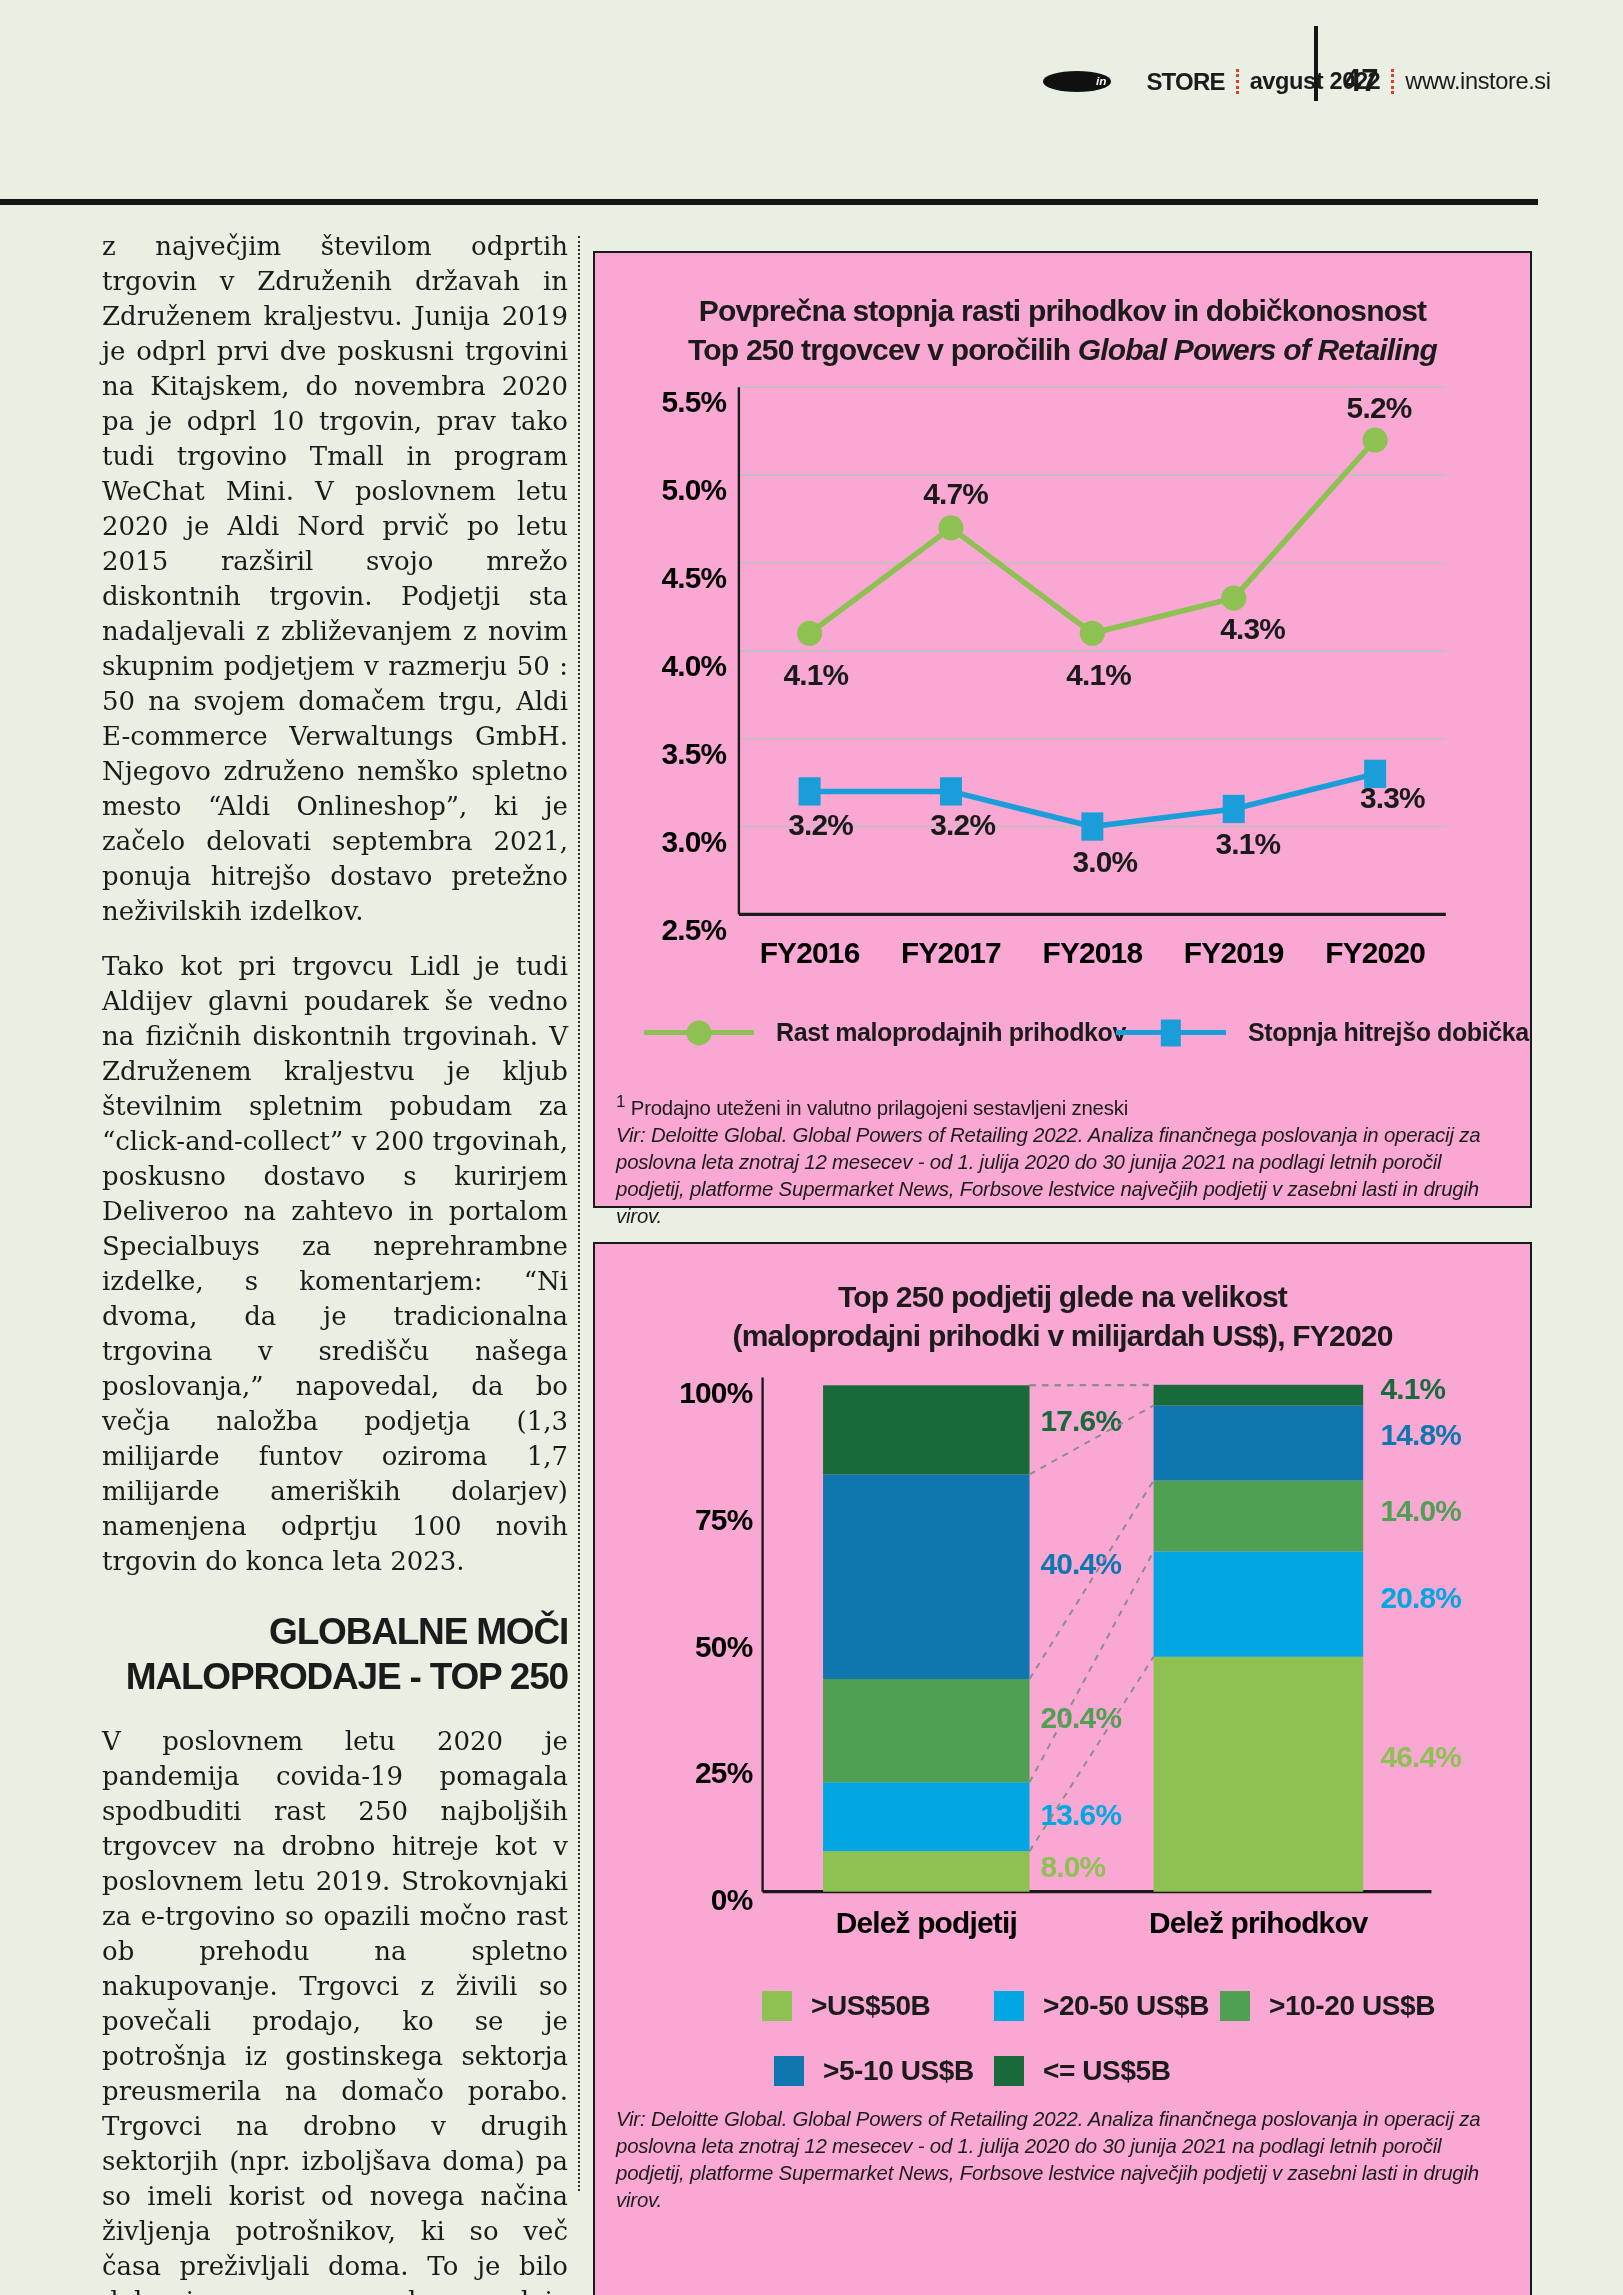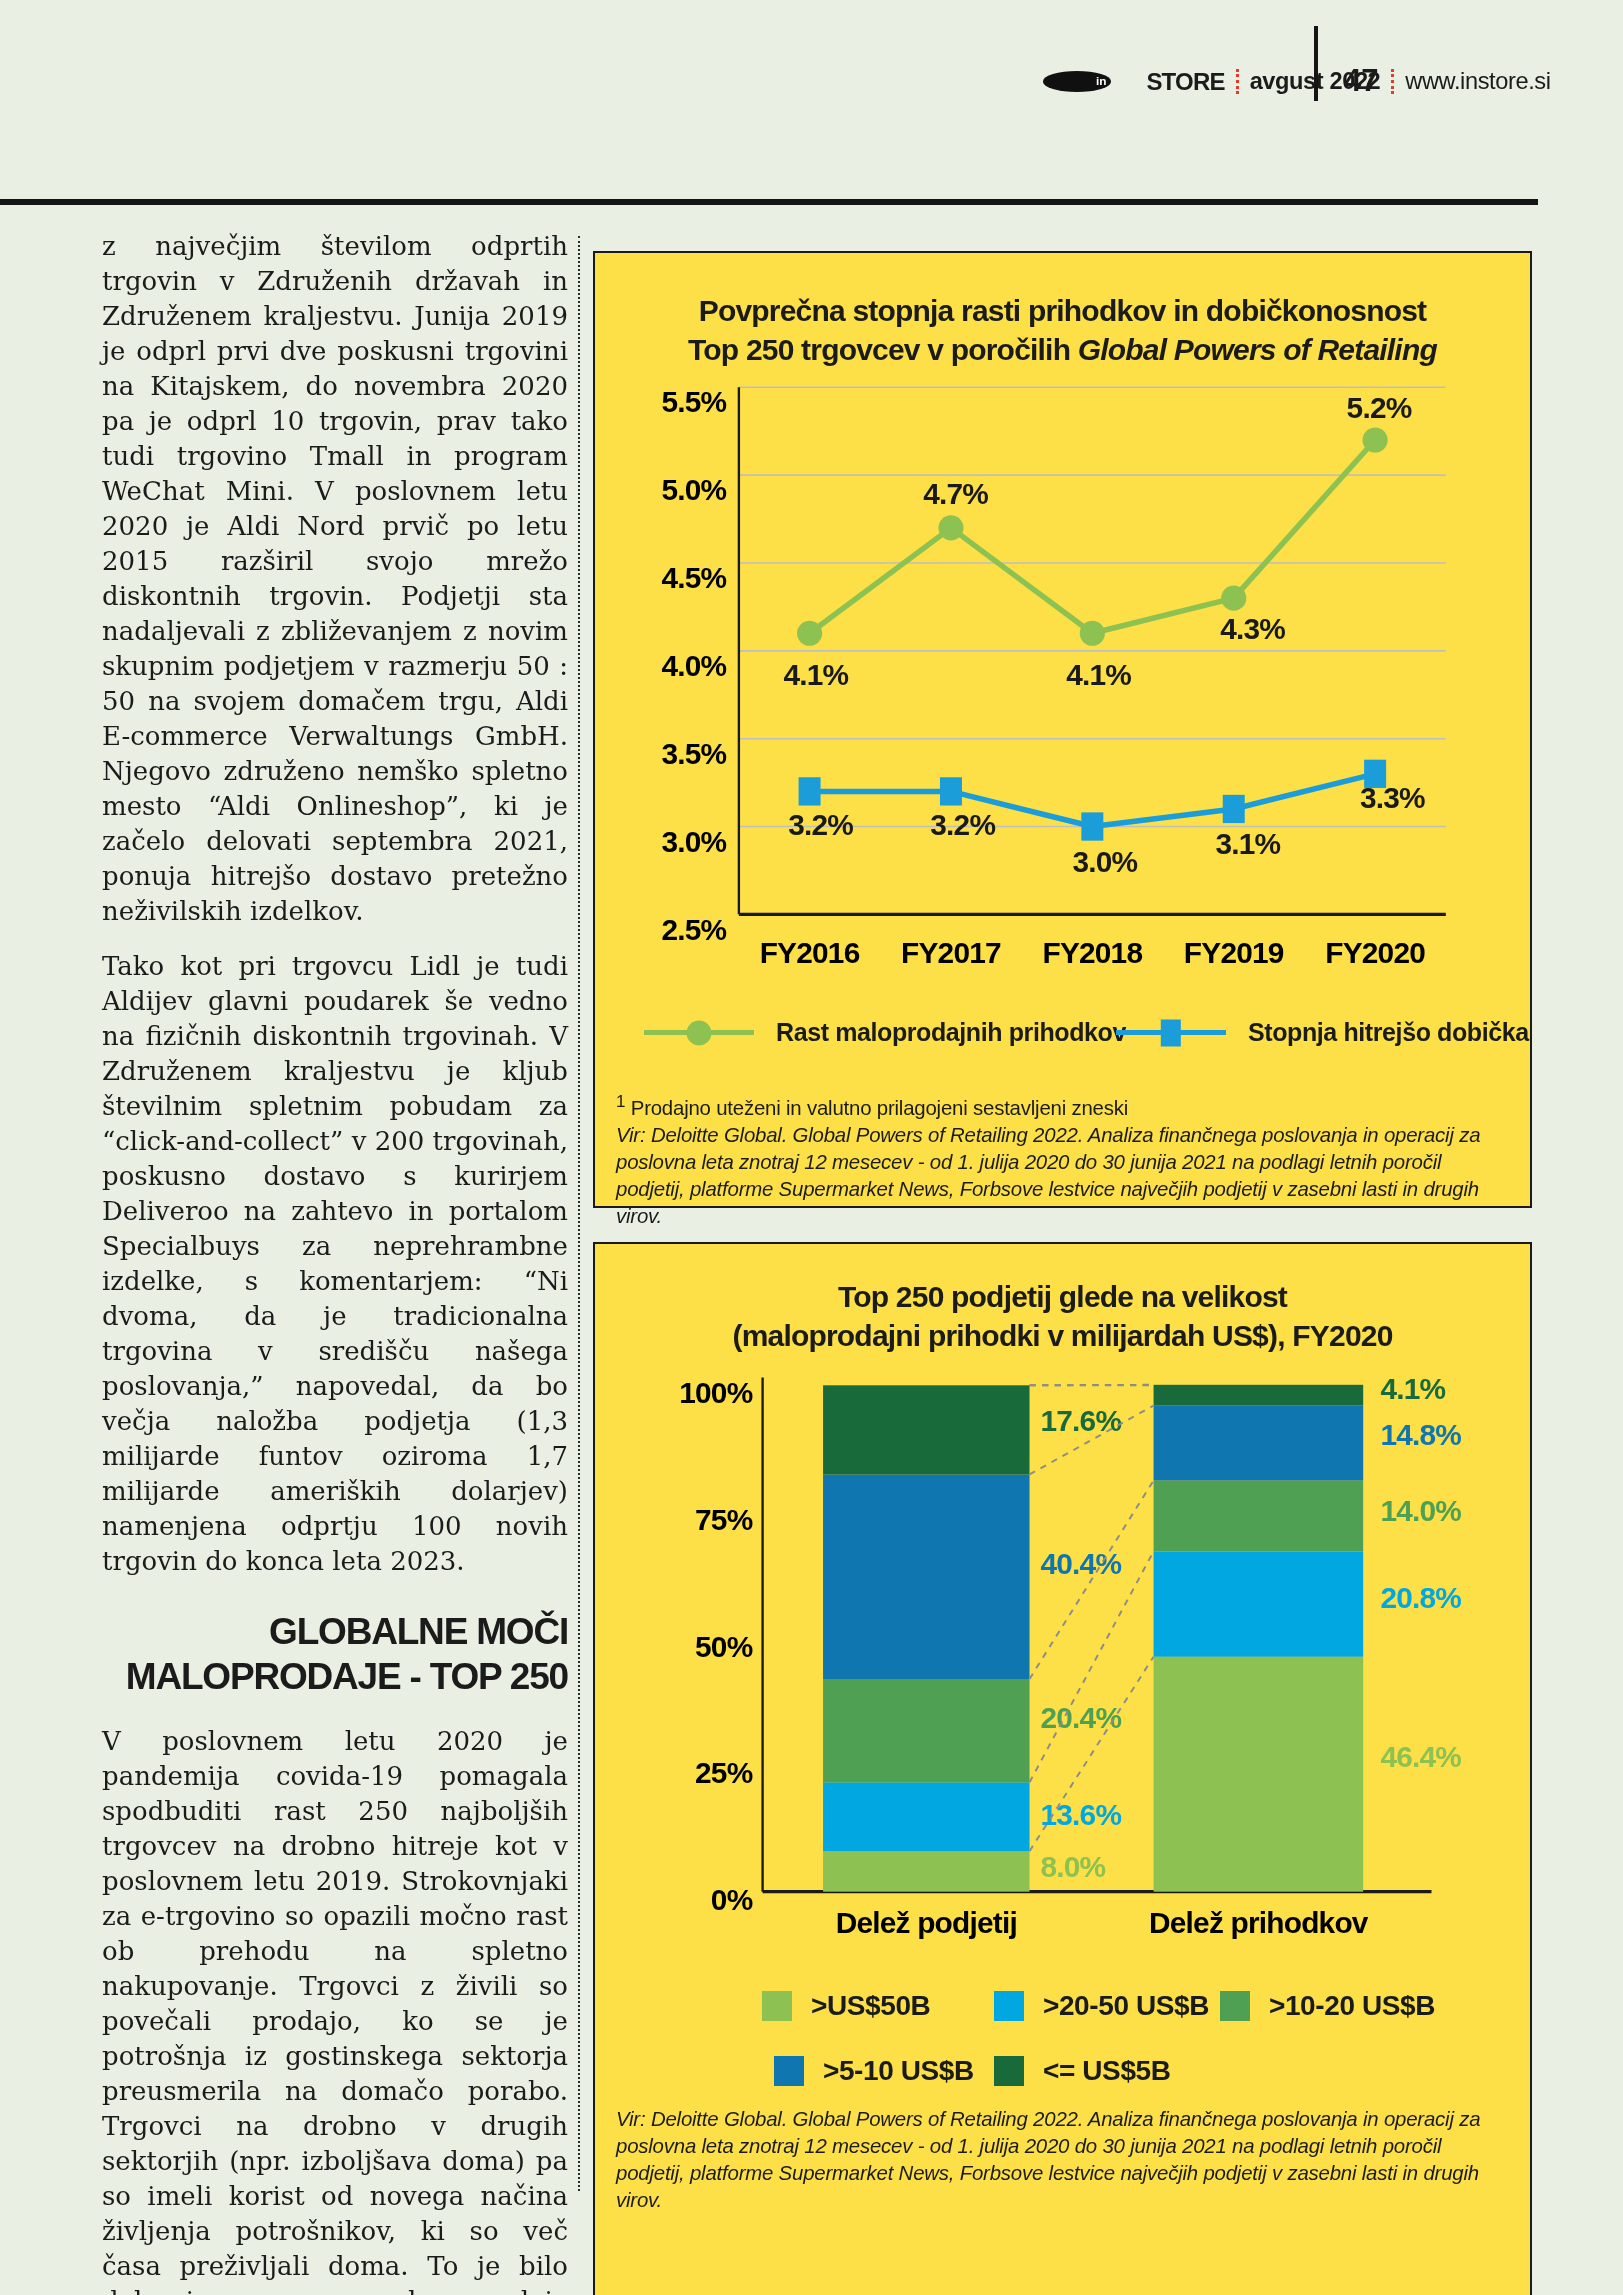--- a/index.html
+++ b/index.html
@@ -2,37 +2,37 @@
 <html style="font-size:12.6px"><head>
 <meta charset="utf-8">
 <style>
   html,body{margin:0;padding:0;}
   .page{position:relative;width:1623px;height:2295px;background:#E9EFE3;color:#1B1B1B;
         font-family:"Liberation Sans",sans-serif;overflow:hidden;}
   
   .hdr{position:absolute;left:1043px;top:66px;height:31px;display:flex;align-items:center;gap:11px;
        font-size:23.6px;white-space:nowrap;}
   .logo-circle{width:20.4px;height:20.4px;border-radius:50%;background:#101010;color:#fff;display:flex;
-       align-items:center;justify-content:center;font-size:11.8px;font-weight:bold;padding-left:48px;}
+       align-items:center;justify-content:center;font-size:11.8px;font-weight:bold;font-style:italic;padding-left:48px;}
   .brand{font-weight:bold;letter-spacing:-0.8px;font-size:24px;margin-left:24px;}
   .red-dots{height:25px;border-left:3.1px dotted #E23B2E;}
   .issue{font-weight:bold;letter-spacing:-0.4px;}
   .site{letter-spacing:-0.4px;}
   .hdr-bar{position:absolute;left:1314px;top:26px;width:3.9px;height:75px;background:#151515;}
   .pageno{position:absolute;left:1344px;top:63px;font-size:31px;font-weight:bold;}
   .top-rule{position:absolute;left:0;top:199px;width:1538px;height:6.3px;background:#151515;}
   
   .article{position:absolute;left:102px;top:229px;width:466px;text-align:justify;
            font-family:"DejaVu Serif",serif;font-size:26px;line-height:35px;}
   .article p{margin:0 0 20.4px 0;}
   .article h2{font-family:"Liberation Sans",sans-serif;font-weight:bold;font-size:37px;
            line-height:45px;letter-spacing:-1.2px;margin:30px 0 25px 0;text-align:right;}
   .colsep{position:absolute;left:578px;top:236px;height:1955px;border-left:2.4px dotted #2B2B2B;}
   
-  .chartbox{position:absolute;left:593px;width:939px;background:#fde047;
+  .chartbox{position:absolute;left:593px;width:939px;background:#f9a8d4;
             border:2.4px solid #1A1A1A;box-sizing:border-box;}
   #box1{top:251px;height:957px;}
   #box2{top:1242px;height:1178px;}
   .cb-inner{position:relative;width:100%;height:100%;}
   .chart-title{position:absolute;left:0;right:0;text-align:center;font-weight:bold;
             font-size:30px;line-height:39px;letter-spacing:-0.8px;}
   .chart-svg{position:absolute;left:0;top:0;}
   
   .lg1-item{position:absolute;display:flex;align-items:center;}
   .lg1-mark{position:relative;width:110px;height:5.5px;}

